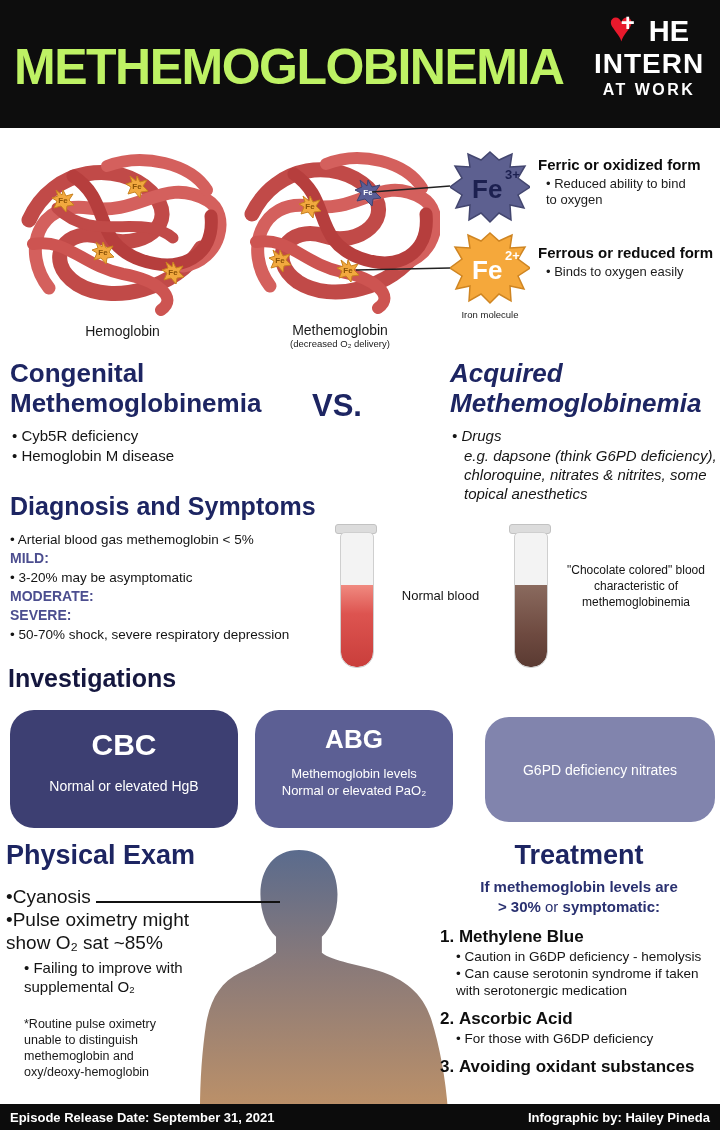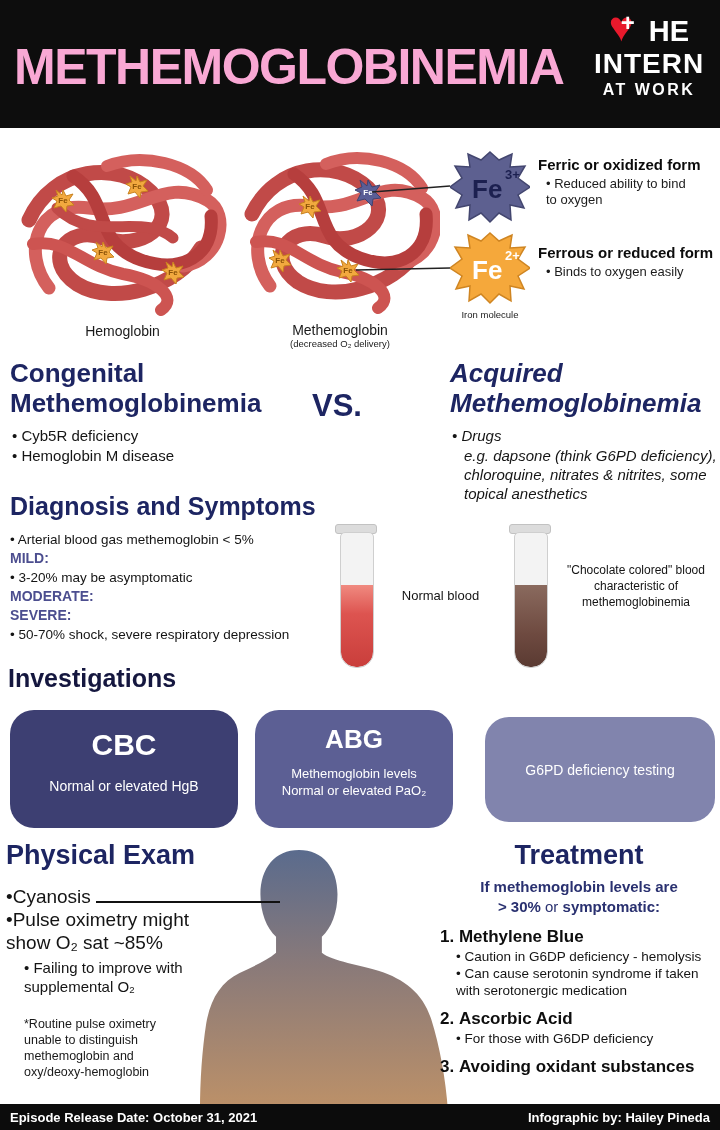--- a/index.html
+++ b/index.html
@@ -6,21 +6,21 @@
   .canvas {
     position:relative; width:720px; height:1130px; margin:0 auto;
     background:#ffffff; overflow:hidden;
     font-family:"Liberation Sans","DejaVu Sans",sans-serif; color:#111;
   }
   .abs { position:absolute; }
 
   
   .header { left:0; top:0; width:720px; height:128px; background:#0d0d0d; z-index:5; }
   .main-title {
-    position:absolute; left:14px; top:38px; color:#f9a8d4; font-size:50px; font-weight:bold;
+    position:absolute; left:14px; top:38px; color:#bef264; font-size:50px; font-weight:bold;
     letter-spacing:-1.5px; white-space:nowrap;
   }
   .logo { position:absolute; right:10px; top:12px; width:122px; text-align:center; color:#fff; }
   .logo-line1 { font-size:29px; font-weight:bold; line-height:36px; white-space:nowrap; }
   .heart-wrap { position:relative; display:inline-block; width:40px; height:36px; vertical-align:-7px; }
   .heart { position:absolute; left:0; top:-6px; color:#e8192c; font-size:42px; line-height:42px; }
   .cross { position:absolute; left:19px; top:11px; transform:translate(-50%,-50%); color:#fff; font-weight:bold; font-size:24px; }
   .logo-line2 { font-size:28px; font-weight:bold; letter-spacing:1px; line-height:30px; }
   .logo-line3 { font-size:16px; font-weight:bold; letter-spacing:2.5px; line-height:22px; }
 
@@ -236,21 +236,21 @@
     <div style="font-size:14px; margin-top:16px;">Normal or elevated HgB</div>
   </div>
 
   <div class="abs card card-abg" style="left:255px; top:710px; width:198px; height:118px;">
     <div class="card-title" style="font-size:26px; margin-top:14px;">ABG</div>
     <div class="preline" style="font-size:13px; line-height:17px; margin-top:10px;">Methemoglobin levels
 Normal or elevated PaO₂</div>
   </div>
 
   <div class="abs card card-g6pd" style="left:485px; top:717px; width:230px; height:105px;">
-    <div style="font-size:14px;">G6PD deficiency testing</div>
+    <div style="font-size:14px;">G6PD deficiency nitrates</div>
   </div>
 
   <svg class="abs z1" style="left:200px; top:848px;" width="250" height="262" viewBox="0 0 240 260" preserveAspectRatio="none">
     <defs>
       <linearGradient id="bodyGrad" x1="0" y1="0" x2="0" y2="1">
         <stop offset="0" stop-color="#5a6b8d"></stop>
         <stop offset="0.45" stop-color="#8a7a79"></stop>
         <stop offset="1" stop-color="#bd9168"></stop>
       </linearGradient>
     </defs>
@@ -287,17 +287,17 @@
       <span>2.</span>&nbsp;<span>Ascorbic Acid</span>
     </div>
     <div class="step-bullet">For those with G6DP deficiency</div>
 
     <div class="step-title">
       <span>3.</span>&nbsp;<span>Avoiding oxidant substances</span>
     </div>
   </div>
 
   <div class="footer abs">
-    <div>Episode Release Date: October 31, 2021</div>
+    <div>Episode Release Date: September 31, 2021</div>
     <div>Infographic by: Hailey Pineda</div>
   </div>
 
 </div>
 
 </body></html>

